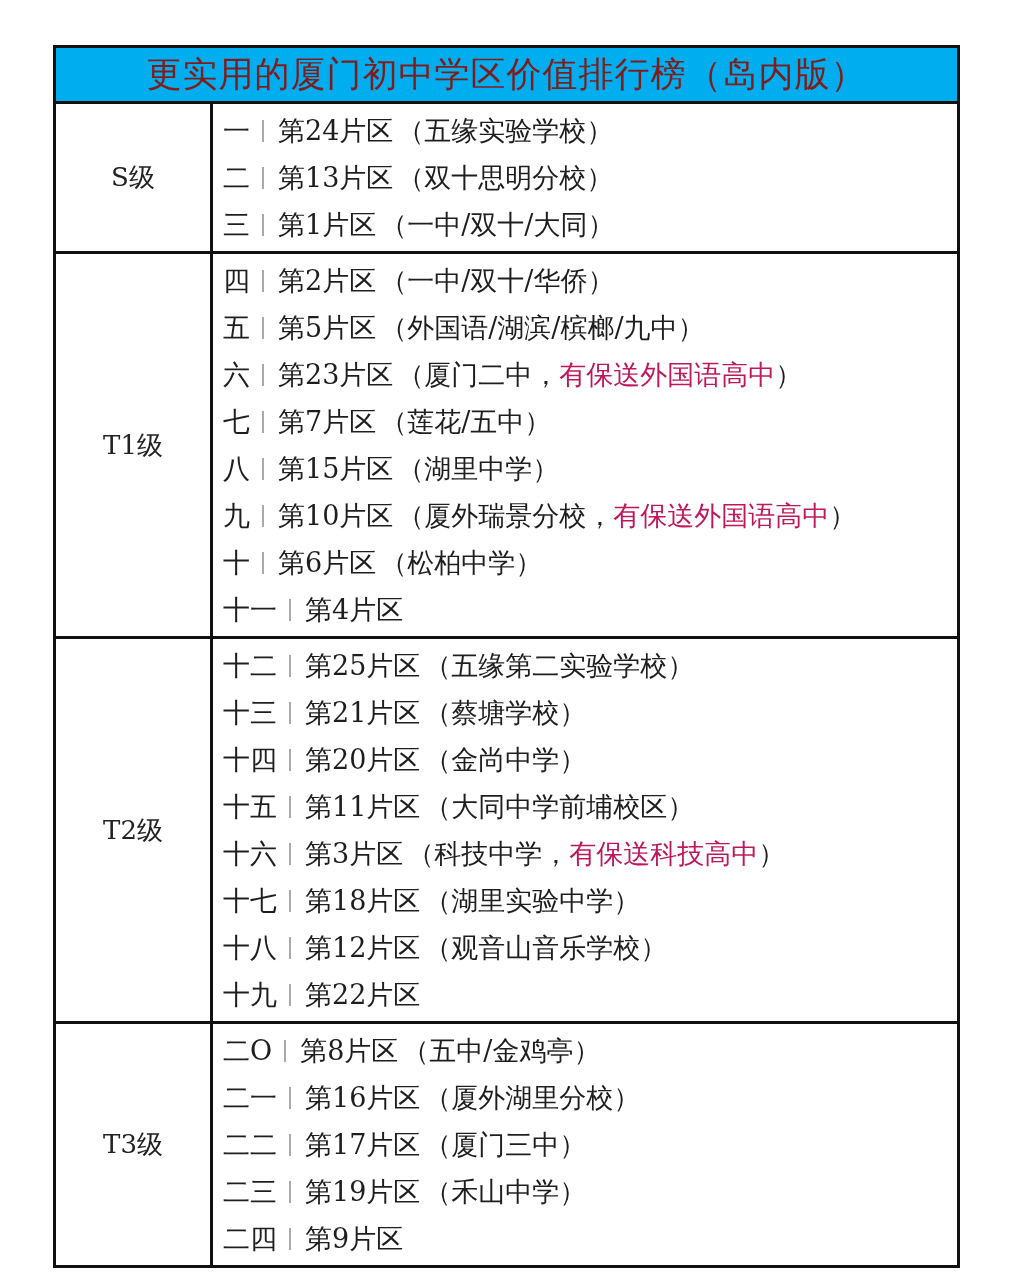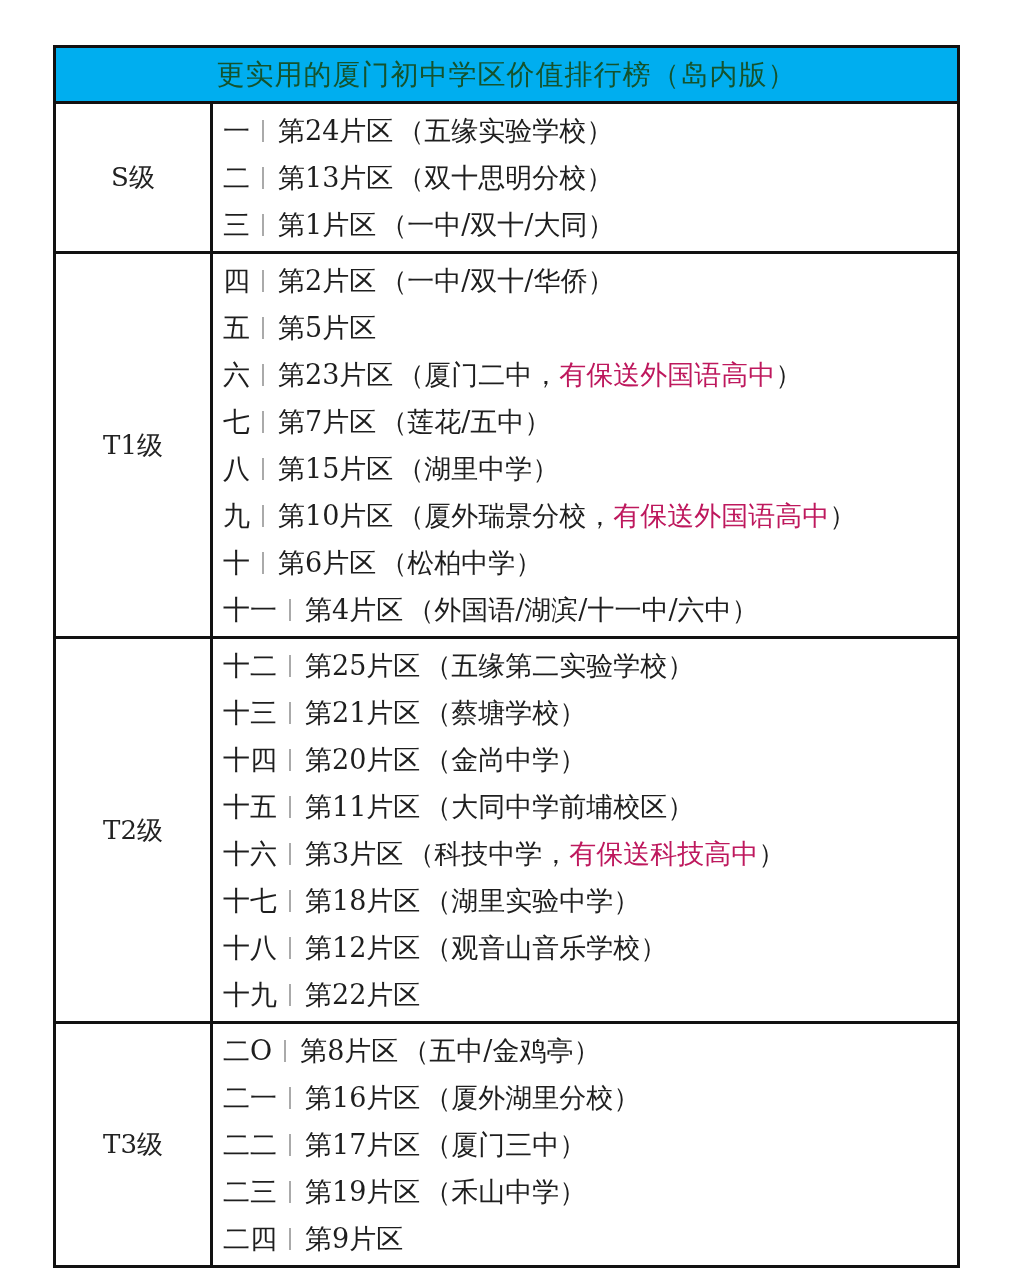--- a/index.html
+++ b/index.html
@@ -23,22 +23,22 @@
     box-sizing: border-box;
     border-collapse: collapse;
   }
   .table-header {
     height: 56px;
     background: #00aeef;
     border-bottom: 3px solid #111;
     display: flex;
     align-items: center;
     justify-content: center;
-    color: #14532d;
-    font-size: 28px;
+    color: #7f1d1d;
+    font-size: 35px;
     letter-spacing: 1px;
     box-sizing: border-box;
   }
   .tier {
     display: flex;
     border-bottom: 3px solid #111;
     box-sizing: border-box;
   }
   .tier:last-child {
     border-bottom: none;
@@ -124,20 +124,21 @@
       <div class="row">
         <span class="rank">四</span>
         <span class="sep"></span>
         <span class="district">第2片区</span>
         <span class="schools">（一中/双十/华侨）</span>
       </div>
       <div class="row">
         <span class="rank">五</span>
         <span class="sep"></span>
         <span class="district">第5片区</span>
+        <span class="schools">（外国语/湖滨/槟榔/九中）</span>
       </div>
       <div class="row">
         <span class="rank">六</span>
         <span class="sep"></span>
         <span class="district">第23片区</span>
         <span class="schools">（厦门二中，</span>
         <span class="highlight">有保送外国语高中</span>
         <span>）</span>
       </div>
       <div class="row">
@@ -163,21 +164,20 @@
       <div class="row">
         <span class="rank">十</span>
         <span class="sep"></span>
         <span class="district">第6片区</span>
         <span class="schools">（松柏中学）</span>
       </div>
       <div class="row">
         <span class="rank">十一</span>
         <span class="sep"></span>
         <span class="district">第4片区</span>
-        <span class="schools">（外国语/湖滨/十一中/六中）</span>
       </div>
     </div>
   </div>
 
   <div class="tier">
     <div class="tier-label">T2级</div>
     <div class="tier-rows">
       <div class="row">
         <span class="rank">十二</span>
         <span class="sep"></span>

